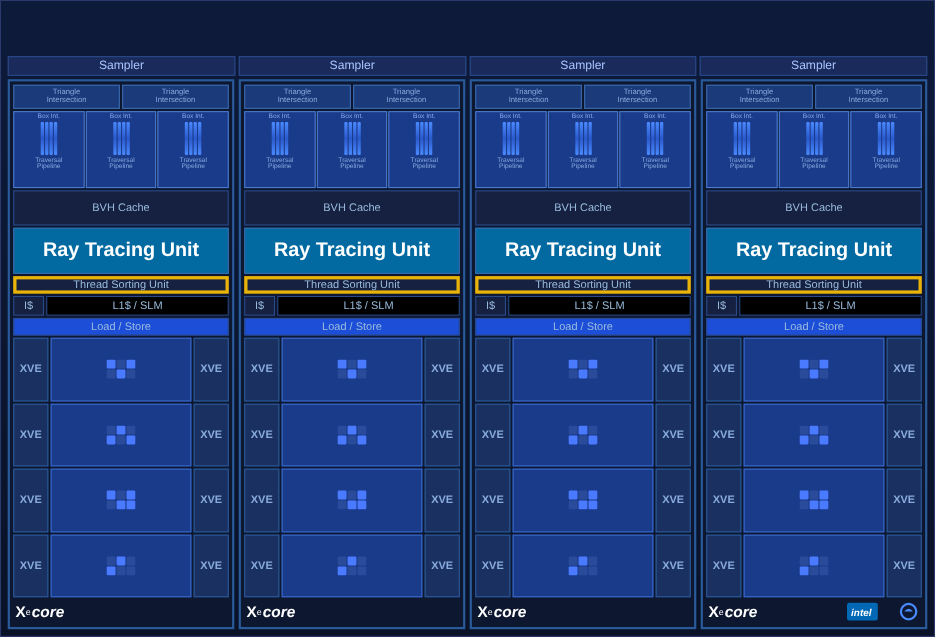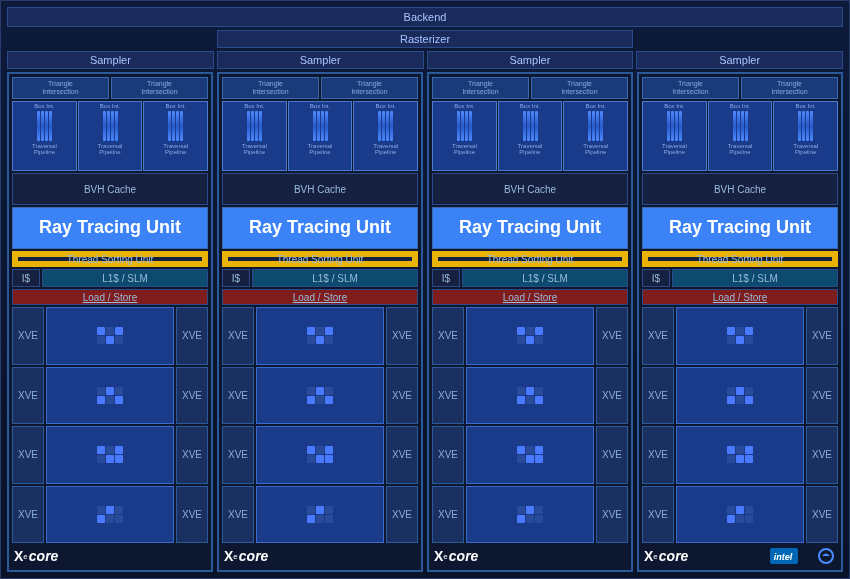--- a/index.html
+++ b/index.html
@@ -162,38 +162,38 @@
       text-align: center;
       padding: 2px;
       height: 32px;
       display: flex;
       align-items: center;
       justify-content: center;
     }
 
     
     .ray-tracing-unit {
-      background: #3b82f6;
+      background: #0369a1;
       border: 1px solid #3a6aaa;
       color: #ffffff;
       font-size: 18px;
       font-weight: bold;
       text-align: right;
       padding: 4px 2px;
       height: 42px;
       display: flex;
       align-items: center;
       justify-content: center;
       line-height: 1.1;
     }
 
     
     .thread-sorting {
       background: #162040;
-      border: 6px solid #eab308;
+      border: 3px solid #eab308;
       color: #99bbdd;
       font-size: 10px;
       text-align: center;
       padding: 2px;
       height: 16px;
       display: flex;
       align-items: center;
       justify-content: center;
     }
 
@@ -207,60 +207,59 @@
       background: #162040;
       border: 1px solid #2a4a8a;
       color: #99bbdd;
       font-size: 10px;
       display: flex;
       align-items: center;
       justify-content: center;
       width: 28px;
     }
     .cache-l1 {
-      background: #0c4a6e;
+      background: #000000;
       border: 1px solid #2a4a8a;
       color: #99bbdd;
       font-size: 10px;
       display: flex;
       align-items: center;
       justify-content: center;
       flex: 1;
     }
 
     
     .load-store {
-      background: #7f1d1d;
+      background: #1d4ed8;
       border: 1px solid #2a4a8a;
       color: #99bbdd;
       font-size: 10px;
       text-align: center;
       height: 16px;
       display: flex;
       align-items: center;
       justify-content: center;
-      text-decoration: underline;
     }
 
     
     .xve-row {
       display: flex;
       gap: 2px;
       height: 28px;
       flex: 1;
     }
     .xve-box {
       background: #1a3060;
       border: 1px solid #2a5a9a;
       color: #88aadd;
       font-size: 10px;
       display: flex;
       align-items: center;
       justify-content: center;
-      font-weight: normal;
+      font-weight: bold;
       width: 32px;
     }
     .xve-matrix {
       flex: 1;
       background: #1a3a8a;
       border: 1px solid #3a6acc;
       display: flex;
       align-items: center;
       justify-content: center;
       gap: 1px;
@@ -305,26 +304,24 @@
       font-weight: bold;
       font-style: italic;
     }
   </style>
 </head>
 <body>
 
 <div class="main-container" style="position:relative;">
 
   <div class="top-labels">
-    <div class="top-label span2">Backend</div>
   </div>
 
   <div class="rasterizer-row">
     <div class="rasterizer-spacer"></div>
-    <div class="rasterizer-label">Rasterizer</div>
     <div class="rasterizer-spacer"></div>
   </div>
 
   <div class="sampler-row">
     <div class="sampler-label">Sampler</div>
     <div class="sampler-label">Sampler</div>
     <div class="sampler-label">Sampler</div>
     <div class="sampler-label">Sampler</div>
   </div>
 

